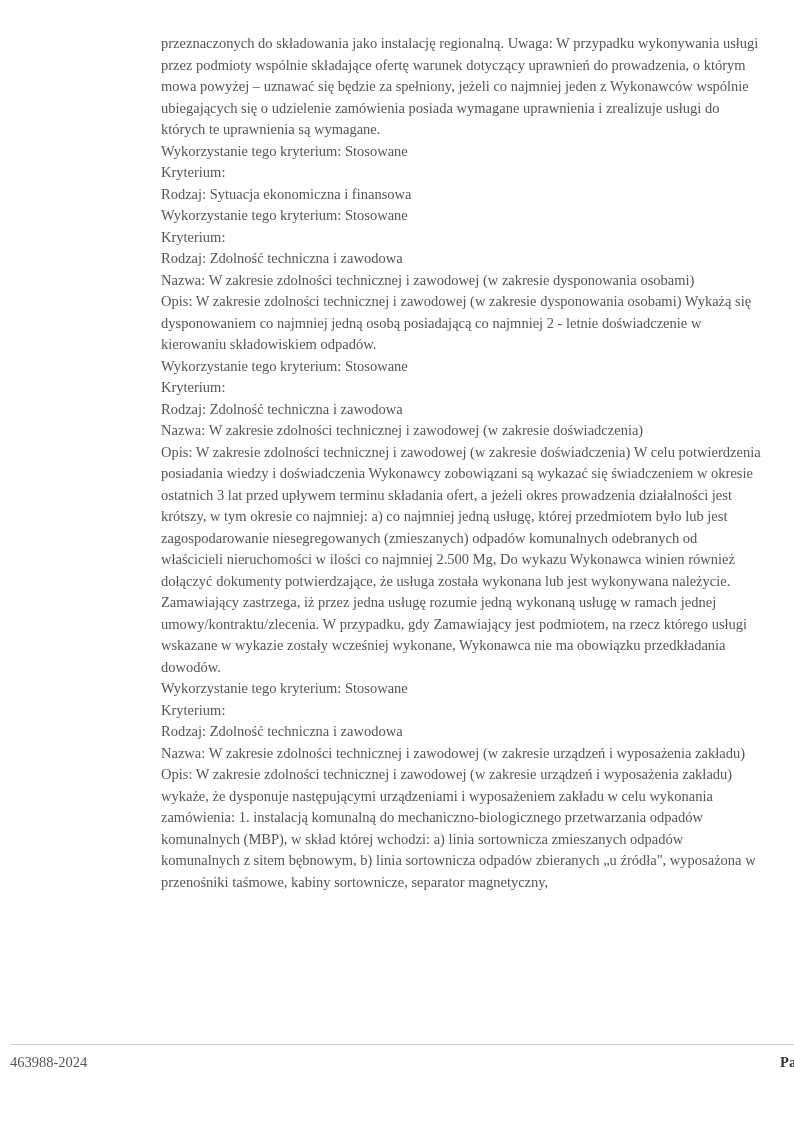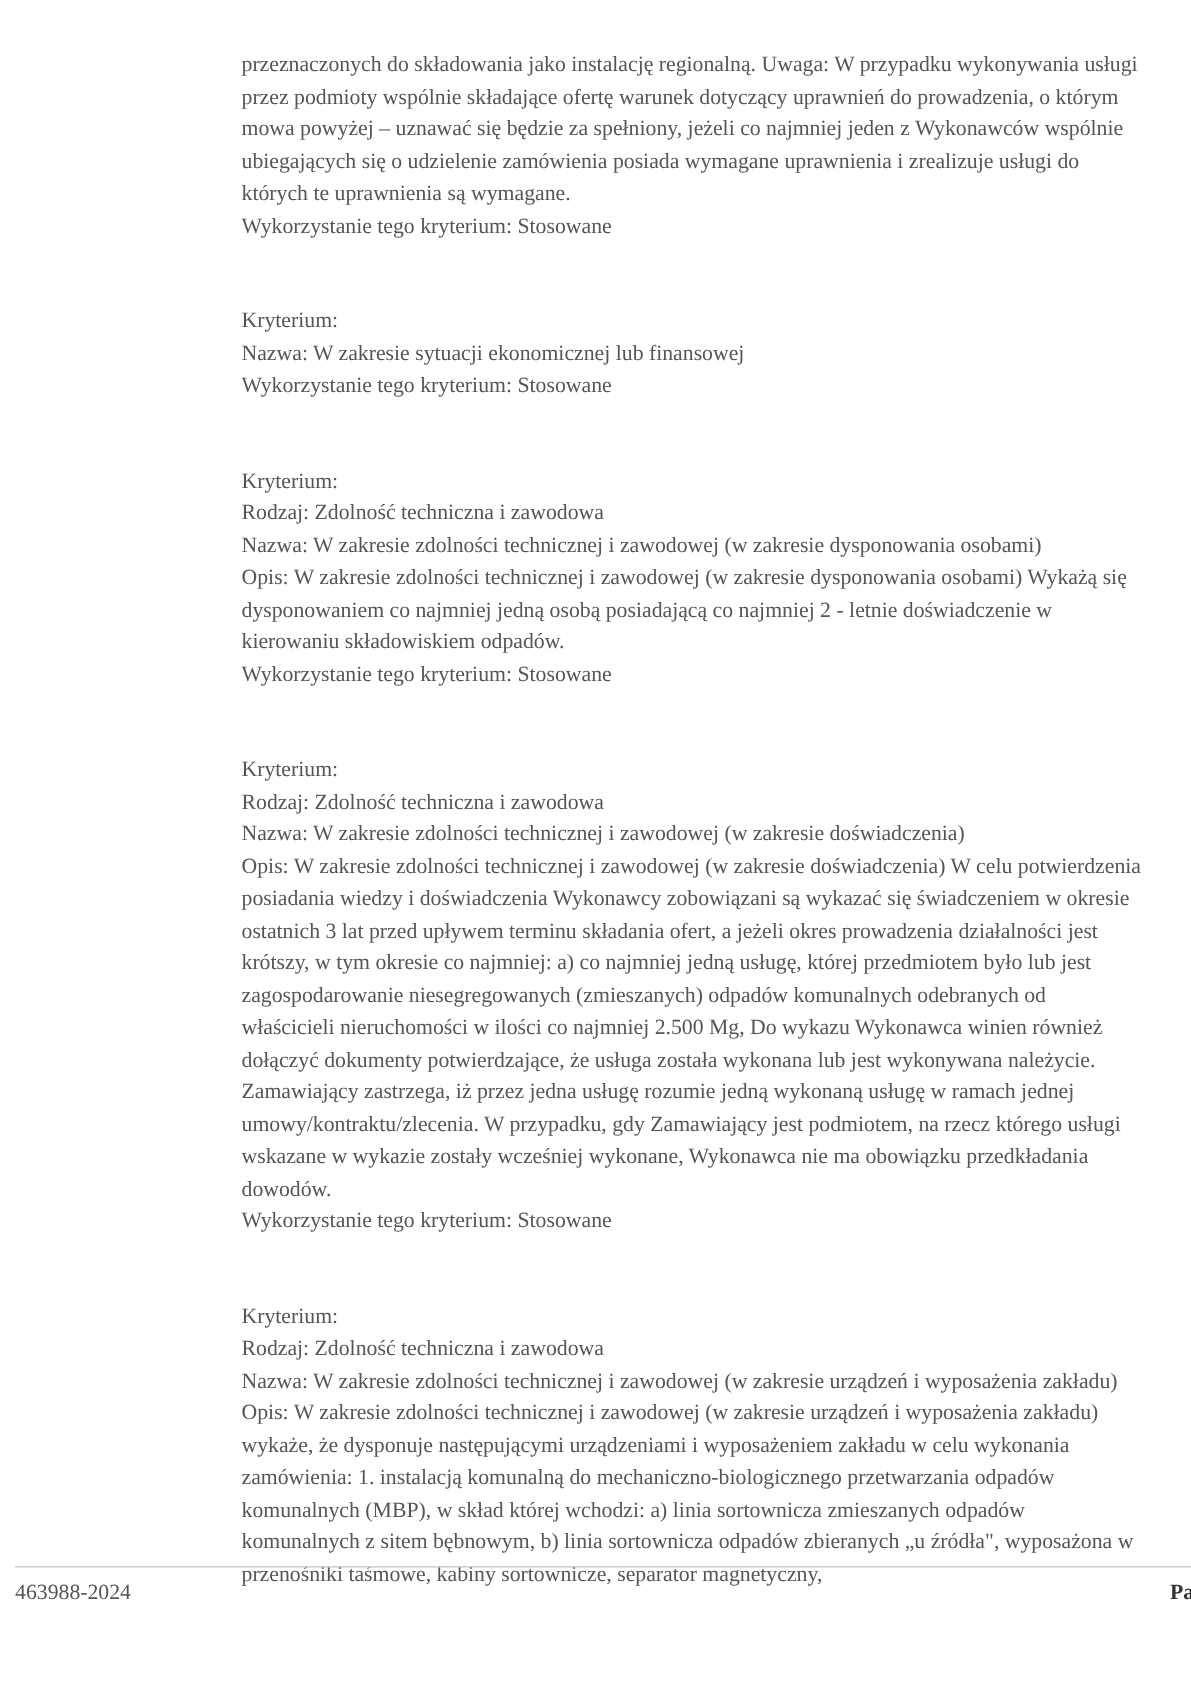--- a/index.html
+++ b/index.html
@@ -22,21 +22,20 @@
     padding: 33px 80px 0 113px;
     font-size: 14.5px;
     line-height: 21.5px;
     text-align: left;
   }
   .doc-body p {
     margin: 0;
     padding: 0;
   }
   .block + .block {
-    margin-top: 42px;
   }
   .footer-rule {
     position: absolute;
     top: 1044px;
     left: 10px;
     right: 10px;
     border-top: 1px solid #cccccc;
     height: 0;
   }
   .footer {
@@ -65,21 +64,21 @@
 <div class="page">
   <div class="doc-body">
 
     <div class="block">
       <p>przeznaczonych do składowania jako instalację regionalną. Uwaga: W przypadku wykonywania usługi przez podmioty wspólnie składające ofertę warunek dotyczący uprawnień do prowadzenia, o którym mowa powyżej – uznawać się będzie za spełniony, jeżeli co najmniej jeden z Wykonawców wspólnie ubiegających się o udzielenie zamówienia posiada wymagane uprawnienia i zrealizuje usługi do których te uprawnienia są wymagane.</p>
       <p>Wykorzystanie tego kryterium: Stosowane</p>
     </div>
 
     <div class="block">
       <p>Kryterium:</p>
-      <p>Nazwa: W zakresie sytuacji ekonomicznej lub finansowej</p>
+      <p>Rodzaj: Sytuacja ekonomiczna i finansowa</p>
       <p>Wykorzystanie tego kryterium: Stosowane</p>
     </div>
 
     <div class="block">
       <p>Kryterium:</p>
       <p>Rodzaj: Zdolność techniczna i zawodowa</p>
       <p>Nazwa: W zakresie zdolności technicznej i zawodowej (w zakresie dysponowania osobami)</p>
       <p>Opis: W zakresie zdolności technicznej i zawodowej (w zakresie dysponowania osobami) Wykażą się dysponowaniem co najmniej jedną osobą posiadającą co najmniej 2 - letnie doświadczenie w kierowaniu składowiskiem odpadów.</p>
       <p>Wykorzystanie tego kryterium: Stosowane</p>
     </div>

